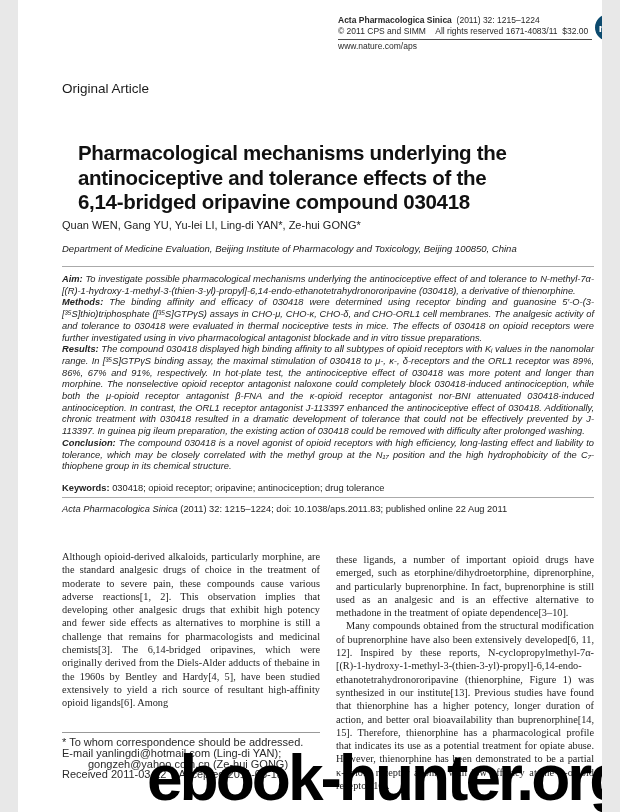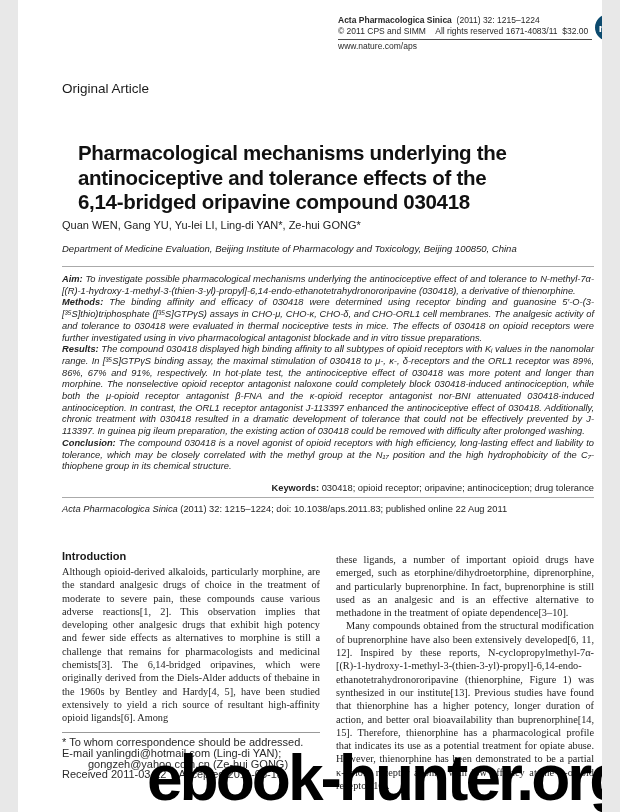--- a/index.html
+++ b/index.html
@@ -23,21 +23,21 @@
   .title span{display:block;white-space:nowrap;}
   .authors{position:absolute;left:44px;top:219px;font-size:11px;color:#222;}
   .affiliation{position:absolute;left:44px;top:243px;font-size:9.5px;font-style:italic;color:#222;}
   .rule{position:absolute;left:44px;width:532px;height:1px;background:#aaa;}
   .rule-abstract-top{top:266px;}
   .rule-citation-top{top:497px;}
   
   .abstract{position:absolute;left:44px;top:274px;width:532px;font-size:9.3px;line-height:11.7px;text-align:justify;color:#242424;}
   .abstract p{margin:0;font-style:italic;}
   .abstract b{font-weight:bold;}
-  .keywords{position:absolute;left:44px;top:483px;width:532px;font-size:9.3px;color:#242424;text-align:right;}
+  .keywords{position:absolute;left:44px;top:483px;width:532px;font-size:9.3px;color:#242424;}
   .citation{position:absolute;left:44px;top:504px;width:532px;font-size:9.3px;color:#242424;}
   
   .col{position:absolute;width:258px;}
   .col-left{left:44px;top:550px;}
   .col-right{left:318px;top:553px;}
   .col h2{margin:0 0 3px 0;font-size:11px;font-weight:bold;color:#1a1a1a;font-family:"Liberation Sans","DejaVu Sans",sans-serif;}
   .col p{
     margin:0;font-family:"Liberation Serif","DejaVu Serif",serif;
     font-size:10.3px;line-height:13.3px;text-align:justify;color:#1e1e1e;
   }
@@ -86,21 +86,20 @@
     <p><b>Conclusion:</b> <span>The compound 030418 is a novel agonist of opioid receptors with high efficiency, long-lasting effect and liability to tolerance, which may be closely correlated with the methyl group at the N₁₇ position and the high hydrophobicity of the C₇-thiophene group in its chemical structure.</span></p>
   </div>
 
   <div class="keywords"><b>Keywords:</b> <span>030418; opioid receptor; oripavine; antinociception; drug tolerance</span></div>
 
   <div class="rule rule-citation-top"></div>
 
   <div class="citation"><i>Acta Pharmacologica Sinica</i><span> (2011) 32: 1215–1224; doi: 10.1038/aps.2011.83; published online 22 Aug 2011</span></div>
 
   <div class="col col-left">
-    <h2>Introduction</h2>
     <p>Although opioid-derived alkaloids, particularly morphine, are the standard analgesic drugs of choice in the treatment of moderate to severe pain, these compounds cause various adverse reactions[1, 2].  This observation implies that developing other analgesic drugs that exhibit high potency and fewer side effects as alternatives to morphine is still a challenge that remains for pharmacologists and medicinal chemists[3].  The 6,14-bridged oripavines, which were originally derived from the Diels-Alder adducts of thebaine in the 1960s by Bentley and Hardy[4, 5], have been studied extensively to yield a rich source of resultant high-affinity opioid ligands[6].  Among</p>
   </div>
 
   <div class="col col-right">
     <p>these ligands, a number of important opioid drugs have emerged, such as etorphine/dihydroetorphine, diprenorphine, and particularly buprenorphine.  In fact, buprenorphine is still used as an analgesic and is an effective alternative to methadone in the treatment of opiate dependence[3–10].</p>
     <p class="indent">Many compounds obtained from the structural modification of buprenorphine have also been extensively developed[6, 11, 12].  Inspired by these reports, N-cyclopropylmethyl-7α-[(R)-1-hydroxy-1-methyl-3-(thien-3-yl)-propyl]-6,14-endo-ethanotetrahydronororipavine (thienorphine, Figure 1) was synthesized in our institute[13].  Previous studies have found that thienorphine has a higher potency, longer duration of action, and better oral bioavailability than buprenorphine[14, 15].  Therefore, thienorphine has a pharmacological profile that indicates its use as a potential treatment for opiate abuse.  However, thienorphine has been demonstrated to be a partial κ-opioid receptor agonist with low efficacy at the μ-opioid receptor[16].</p>
   </div>
 
   <div class="footnote">
     <div class="footnote-rule"></div>

